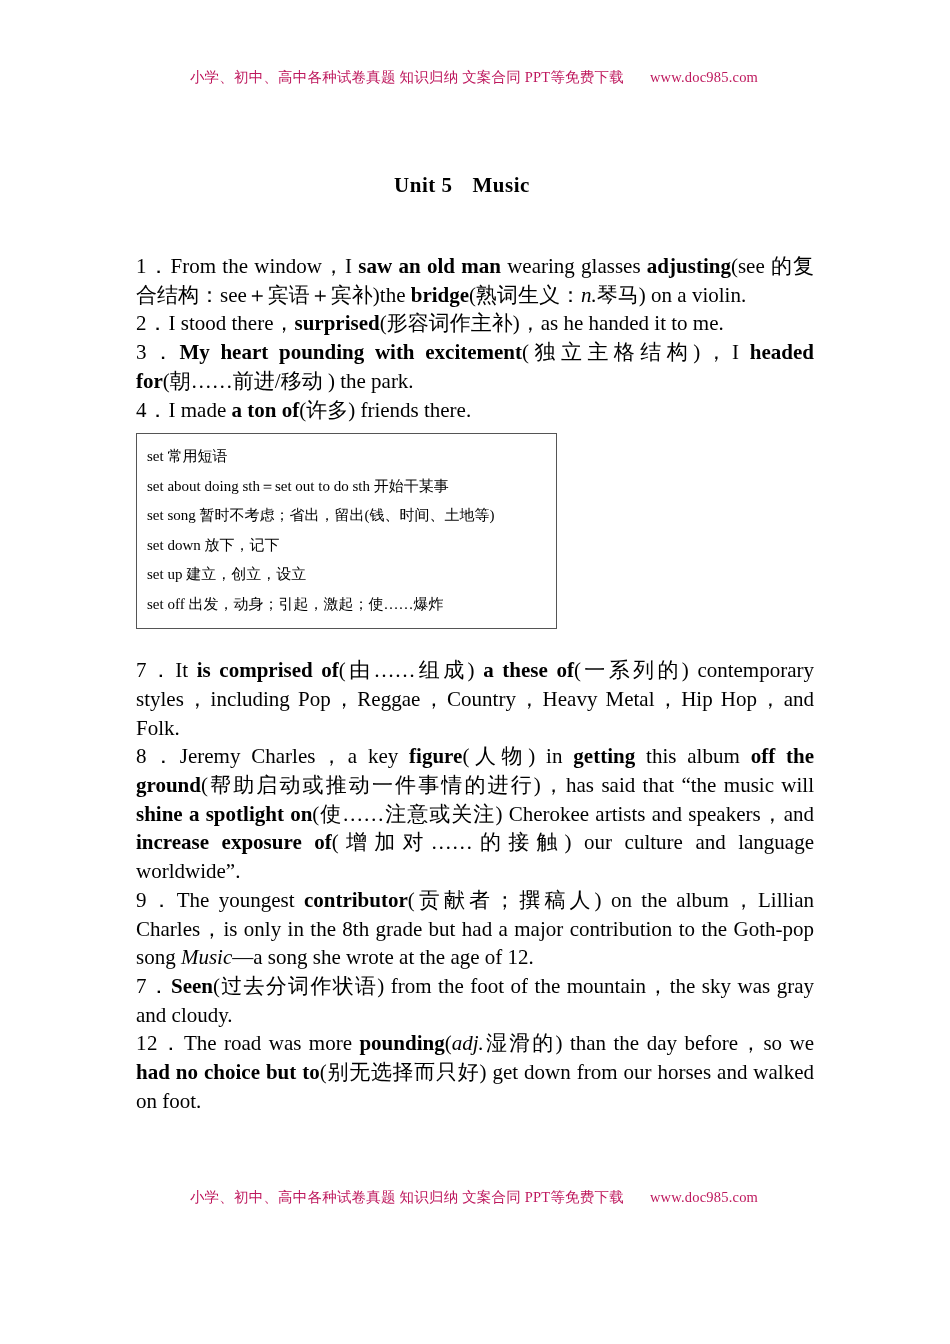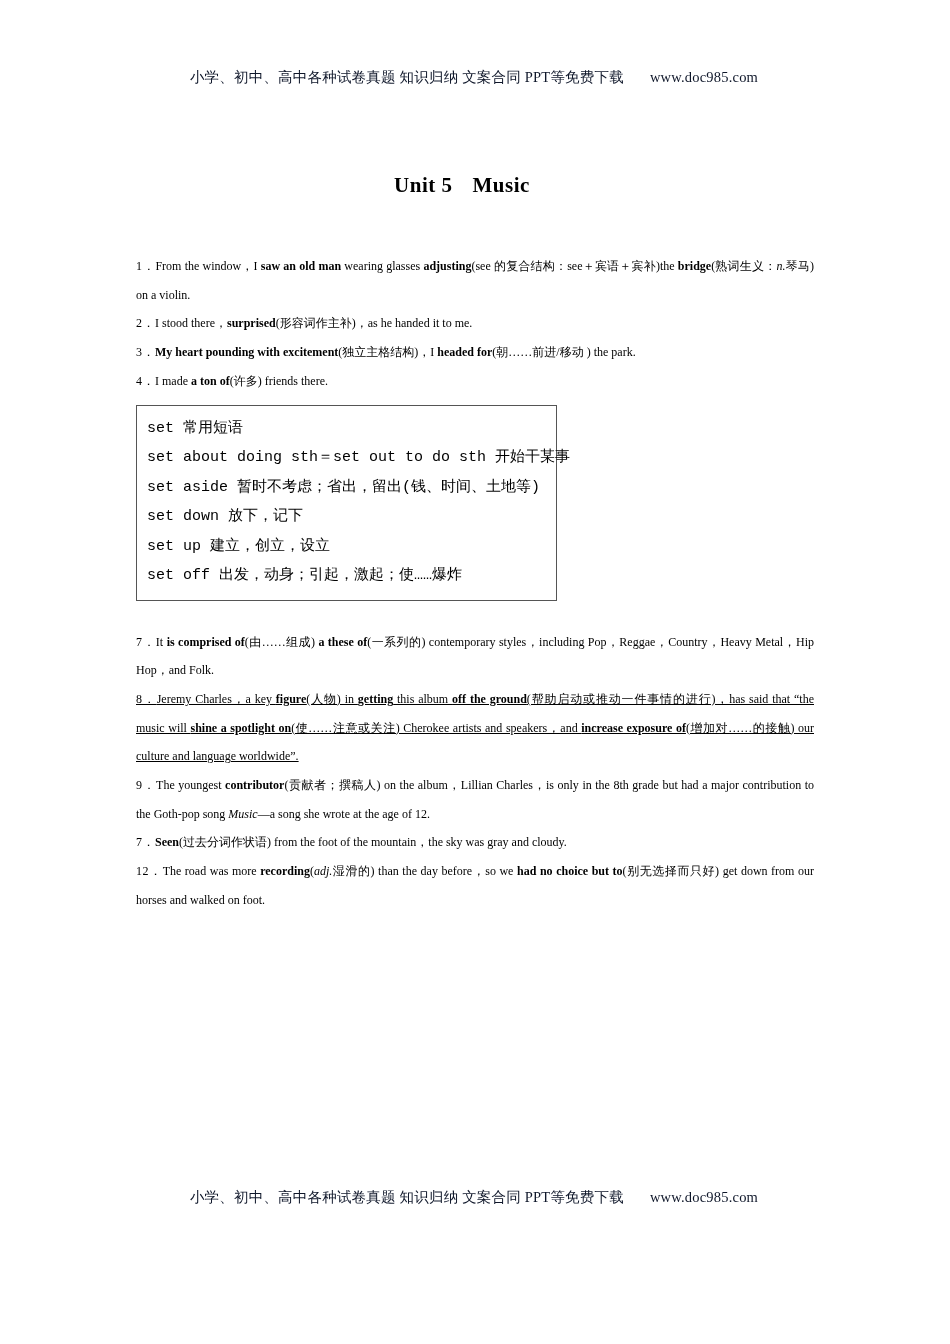--- a/index.html
+++ b/index.html
@@ -20,21 +20,21 @@
     left: 0; top: 0;
     width: 950px;
     height: 1344px;
   }
   .banner {
     position: absolute;
     left: 136px;
     width: 676px;
     text-align: center;
     font-size: 14.5px;
-    color: #0f172a;
+    color: #be185d;
     letter-spacing: 0.2px;
     white-space: nowrap;
   }
   .banner-top { top: 68px; }
   .banner-bottom { top: 1188px; }
   .banner .site {
     margin-left: 26px;
   }
   .title {
     position: absolute;
@@ -47,47 +47,45 @@
     letter-spacing: 0.5px;
   }
   .title .gap { display: inline-block; width: 20px; }
   .content {
     position: absolute;
     left: 136px;
     top: 252px;
     width: 678px;
   }
   .item {
-    font-size: 12px;
+    font-size: 21px;
     line-height: 28.7px;
     text-align: justify;
     text-justify: inter-word;
     margin: 0;
     padding: 0;
   }
   .item.just-full {
     text-align: justify;
-    text-decoration: underline;
   }
   b { font-weight: bold; }
   i { font-style: italic; }
   .num { letter-spacing: 0.5px; }
   .box {
     box-sizing: border-box;
     border: 1.3px solid #555555;
     margin-top: 9px;
     margin-bottom: 10px;
     width: 421px;
     padding: 8px 0 9px 10px;
   }
   .box-line {
     font-size: 15px;
     line-height: 29.5px;
     white-space: nowrap;
-    font-family: Liberation Mono, monospace;
   }
   .spacer { height: 17px; }
 </style>
 </head>
 <body>
 
 <div class="page">
 
   <div class="banner banner-top">
     <span>小学、初中、高中各种试卷真题 知识归纳 文案合同 PPT等免费下载</span><span class="site">www.doc985.com</span>
@@ -102,34 +100,34 @@
     <div>
       <p class="item"><span class="num">1．</span><span>From the window，I <b>saw an old man</b> wearing glasses <b>adjusting</b>(see 的复合结构：see＋宾语＋宾补)the <b>bridge</b>(熟词生义：<i>n.</i>琴马) on a violin.</span></p>
       <p class="item"><span class="num">2．</span><span>I stood there，<b>surprised</b>(形容词作主补)，as he handed it to me.</span></p>
       <p class="item"><span class="num">3．</span><span><b>My heart pounding with excitement</b>(独立主格结构)，I <b>headed for</b>(朝……前进/移动  ) the park.</span></p>
       <p class="item"><span class="num">4．</span><span>I made <b>a ton of</b>(许多) friends there.</span></p>
     </div>
 
     <div class="box">
       <div class="box-line">set 常用短语</div>
       <div class="box-line">set about doing sth＝set out to do sth 开始干某事</div>
-      <div class="box-line">set aside 暂时不考虑；省出，留出(钱、时间、土地等)</div>
+      <div class="box-line">set song 暂时不考虑；省出，留出(钱、时间、土地等)</div>
       <div class="box-line">set down 放下，记下</div>
       <div class="box-line">set up 建立，创立，设立</div>
       <div class="box-line">set off 出发，动身；引起，激起；使……爆炸</div>
     </div>
 
     <div class="spacer"></div>
 
     <div>
       <p class="item"><span class="num">7．</span><span>It <b>is comprised of</b>(由……组成) <b>a these of</b>(一系列的) contemporary styles，including Pop，Reggae，Country，Heavy Metal，Hip Hop，and Folk.</span></p>
       <p class="item just-full"><span class="num">8．</span><span>Jeremy Charles，a key <b>figure</b>(人物) in <b>getting</b> this album <b>off the ground</b>(帮助启动或推动一件事情的进行)，has said that “the music will <b>shine a spotlight on</b>(使……注意或关注) Cherokee artists and speakers，and <b>increase exposure of</b>(增加对……的接触) our culture and language worldwide”.</span></p>
       <p class="item"><span class="num">9．</span><span>The youngest <b>contributor</b>(贡献者；撰稿人) on the album，Lillian Charles，is only in the 8th grade but had a major contribution to the Goth-pop song <i>Music</i>—a song she wrote at the age of 12.</span></p>
       <p class="item"><span class="num">7．</span><span><b>Seen</b>(过去分词作状语) from the foot of the mountain，the sky was gray and cloudy.</span></p>
-      <p class="item"><span class="num">12．</span><span>The road was more <b>recording</b>(<i>adj.</i>湿滑的) than the day before，so we <b>had no choice but to</b>(别无选择而只好) get down from our horses and walked on foot.</span></p>
+      <p class="item"><span class="num">12．</span><span>The road was more <b>pounding</b>(<i>adj.</i>湿滑的) than the day before，so we <b>had no choice but to</b>(别无选择而只好) get down from our horses and walked on foot.</span></p>
     </div>
 
   </div>
 
   <div class="banner banner-bottom">
     <span>小学、初中、高中各种试卷真题 知识归纳 文案合同 PPT等免费下载</span><span class="site">www.doc985.com</span>
   </div>
 
 </div>
 

